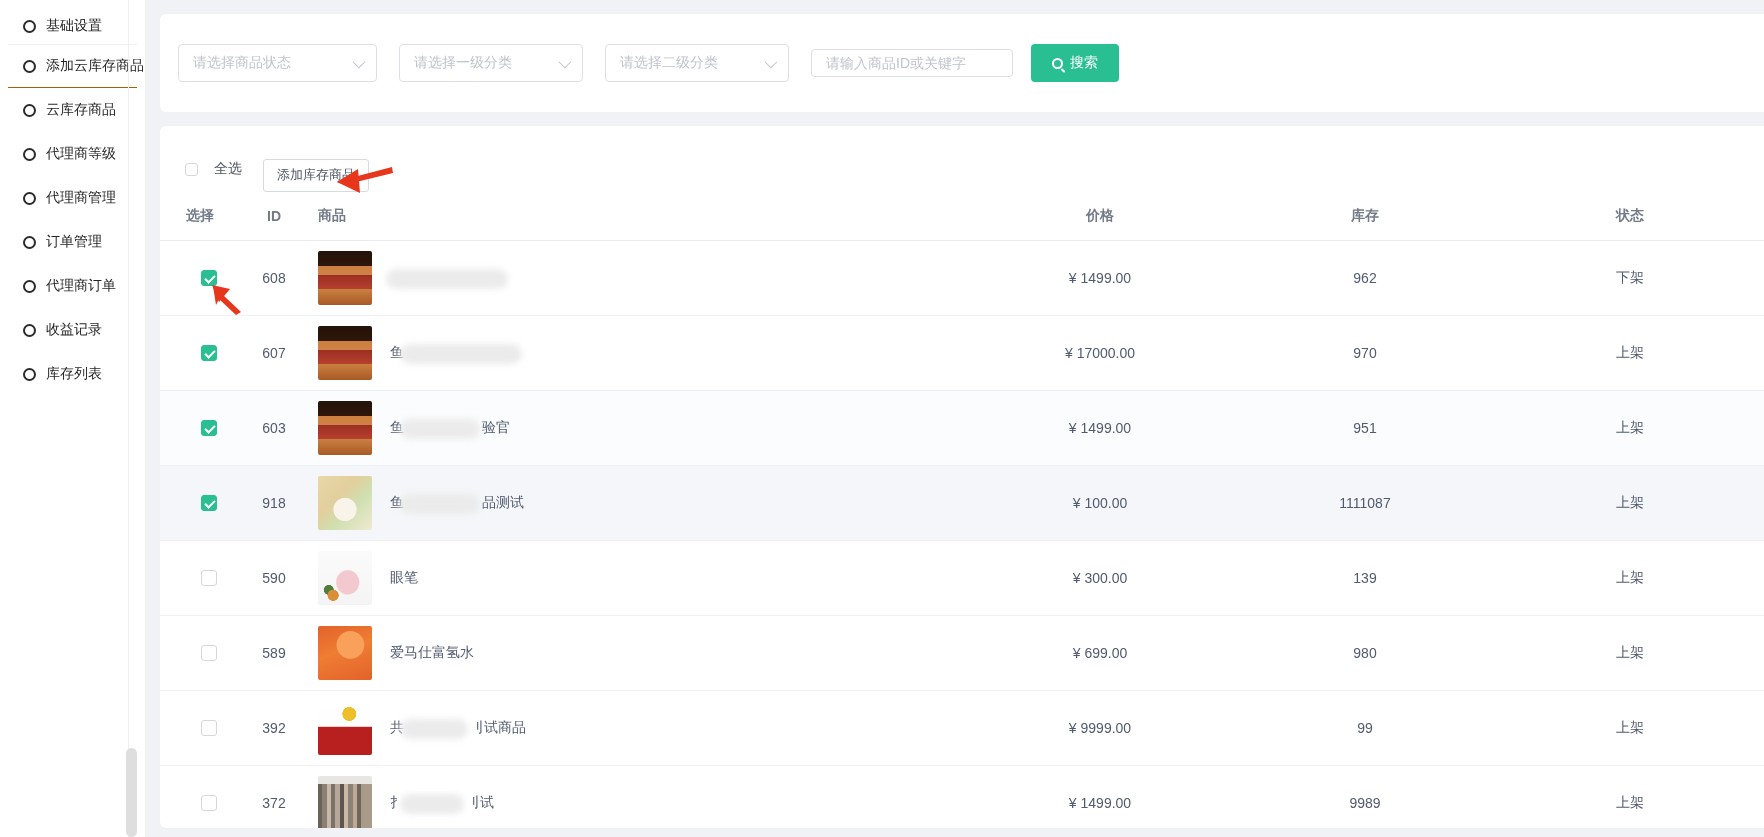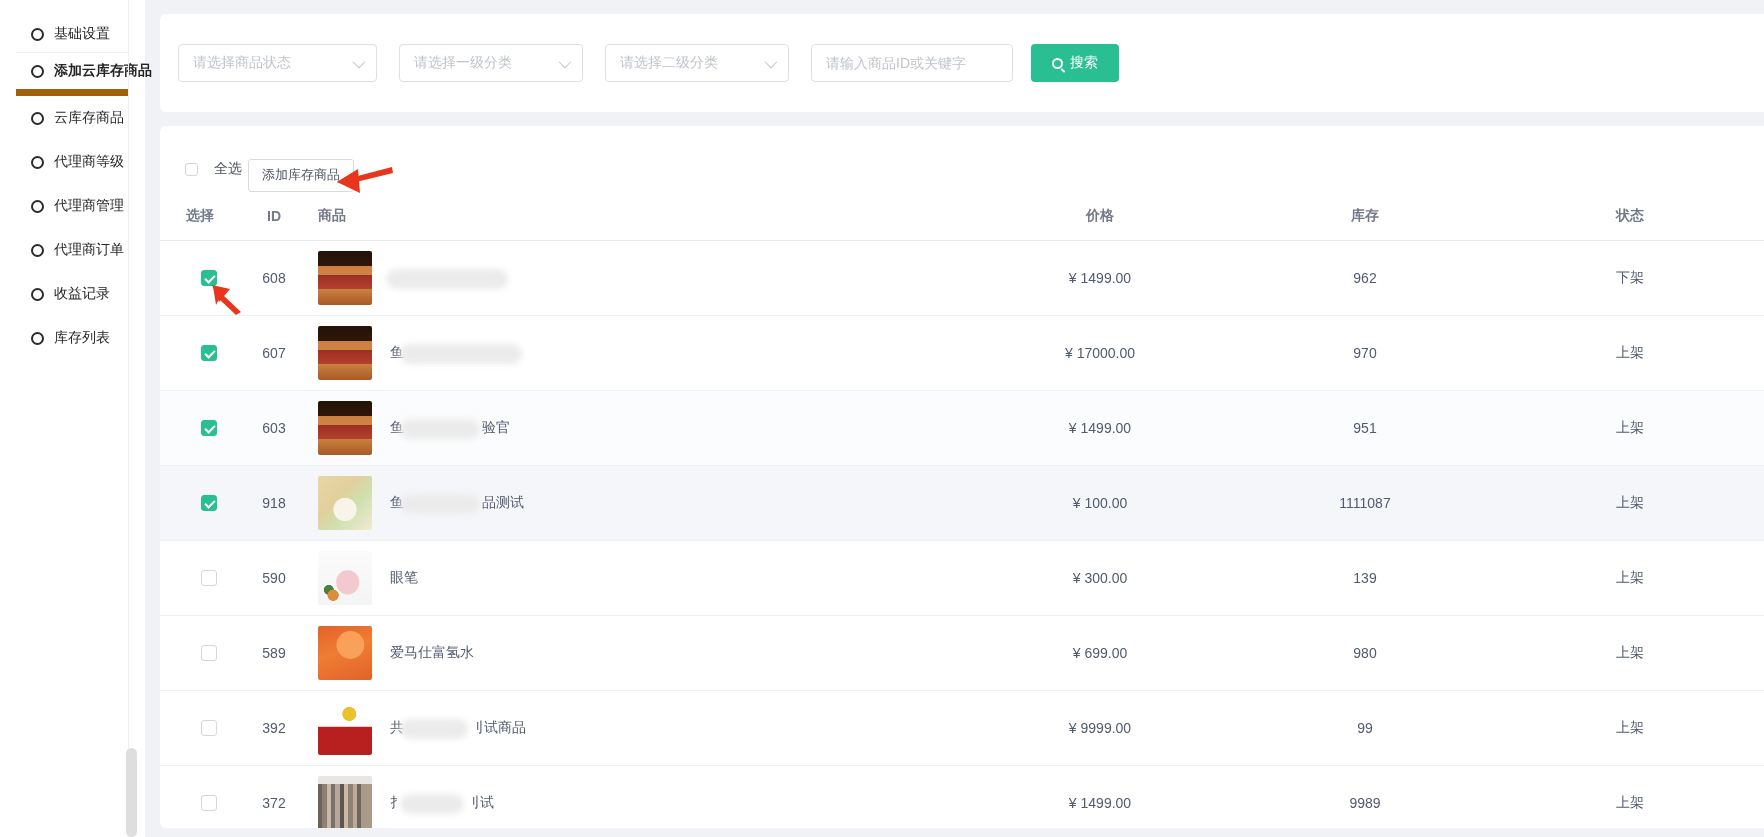--- a/index.html
+++ b/index.html
@@ -6,65 +6,65 @@
   body{
     width:1764px;height:837px;overflow:hidden;position:relative;
     background:#f0f2f5;
     font-family:"Liberation Sans","DejaVu Sans",sans-serif;
     -webkit-font-smoothing:antialiased;
   }
   
   .sidebar{position:absolute;left:0;top:0;width:145px;height:837px;background:#ffffff;z-index:2;}
   .sb-line{position:absolute;left:128px;top:0;bottom:0;width:1px;background:#efefef;}
   .sb-thumb{position:absolute;left:126px;top:748px;width:11px;height:89px;background:#dedede;border-radius:6px;}
-  .menu{padding:8px;margin:8px;}
+  .menu{padding:8px;margin:0;}
   .menu-item{
     height:44px;display:flex;align-items:center;gap:10px;
     padding-left:15px;cursor:pointer;background:#fff;box-sizing:border-box;
   }
   .menu-item:first-child{height:36px;}
-  .menu-item.active{border-top:1px solid #f0f0f0;border-bottom:7px solid #a16207;font-weight:bold;}
+  .menu-item.active{border-top:1px solid #f0f0f0;border-bottom:1px solid #a16207;}
   .menu-dot{width:13px;height:13px;border:2px solid #2b2b2b;border-radius:50%;flex:0 0 auto;box-sizing:border-box;background:#fff;}
   .menu-label{font-size:14px;color:#262626;white-space:nowrap;}
   
   .card{position:absolute;left:160px;width:1660px;background:#fff;border-radius:6px;box-sizing:border-box;}
   .filter-card{top:14px;height:98px;display:flex;align-items:center;padding-left:18px;gap:22px;}
   .table-card{top:126px;height:702px;overflow:hidden;}
   
   .select{
     width:199px;height:38px;border:1px solid #dcdfe6;border-radius:4px;background:#fff;
     display:flex;align-items:center;justify-content:space-between;
     padding:0 14px;box-sizing:border-box;cursor:pointer;
   }
   .select.w2{width:184px;}
   .select .ph{font-size:14px;color:#bfc4cc;}
   .chev{width:8px;height:8px;border-right:1.5px solid #c0c4cc;border-bottom:1.5px solid #c0c4cc;transform:rotate(45deg) translateY(-2px);flex:0 0 auto;}
   .kw-input{
-    width:202px;height:38px;border:1px solid #dcdfe6;border-radius:4px;background:#fff;
+    width:202px;height:28px;border:1px solid #dcdfe6;border-radius:4px;background:#fff;
     padding:0 14px;box-sizing:border-box;font-size:14px;color:#333;outline:none;
     font-family:"Liberation Sans","DejaVu Sans",sans-serif;
   }
   .kw-input::placeholder{color:#bfc4cc;}
   .search-btn{
     margin-left:-4px;height:38px;min-width:88px;border:none;border-radius:4px;cursor:pointer;
     display:flex;align-items:center;justify-content:center;gap:7px;
     color:#fff;font-size:14px;padding:0 16px;
     font-family:"Liberation Sans","DejaVu Sans",sans-serif;
   }
   .search-icon{position:relative;width:11px;height:11px;border:2px solid #fff;border-radius:50%;box-sizing:border-box;display:inline-block;}
   .search-icon::after{content:"";position:absolute;left:8px;top:8px;width:2px;height:5px;background:#fff;transform:rotate(-45deg);border-radius:1px;}
   
   .toolbar{margin:20px 0 0 0;height:46px;display:flex;align-items:center;padding-left:25px;}
   .cb{width:16px;height:16px;border:1px solid #d4d7de;border-radius:3px;background:#fff;box-sizing:border-box;position:relative;cursor:pointer;flex:0 0 auto;}
   .cb.small{width:13px;height:13px;}
   .cb.checked{background:#29bf92;border-color:#29bf92;}
   .cb.checked::after{content:"";position:absolute;left:3px;top:4px;width:8px;height:4px;border-left:2px solid #fff;border-bottom:2px solid #fff;transform:rotate(-45deg);}
   .select-all-label{font-size:14px;color:#4f5561;margin-left:16px;}
   .add-btn{
-    margin-left:6px;margin-top:12px;height:33px;padding:0 13px;background:#fff;
+    margin-left:21px;margin-top:12px;height:33px;padding:0 13px;background:#fff;
     border:1px solid #d7dbe0;border-radius:3px;font-size:13px;color:#4f5561;cursor:pointer;
     font-family:"Liberation Sans","DejaVu Sans",sans-serif;
   }
   
   .thead{display:flex;align-items:center;height:48px;border-bottom:1px solid #e9ebef;font-size:14px;color:#737b89;font-weight:600;padding-left:24px;}
   .trow{display:flex;align-items:center;height:75px;border-bottom:1px solid #eef0f3;font-size:14px;color:#515a6e;padding-left:24px;box-sizing:border-box;}
   .c-sel{width:50px;display:flex;justify-content:center;}
   .thead .c-sel{justify-content:flex-start;padding-left:2px;box-sizing:border-box;}
   .c-id{width:80px;text-align:center;}
   .c-prod{width:636px;display:flex;align-items:center;gap:18px;padding-left:4px;box-sizing:border-box;}
@@ -107,20 +107,24 @@
   <div class="menu-item">
     <span class="menu-dot"></span>
     <span class="menu-label">代理商等级</span>
   </div>
 
   <div class="menu-item">
     <span class="menu-dot"></span>
     <span class="menu-label">代理商管理</span>
   </div>
 
+  <div class="menu-item">
+    <span class="menu-dot"></span>
+    <span class="menu-label">订单管理</span>
+  </div>
 
   <div class="menu-item">
     <span class="menu-dot"></span>
     <span class="menu-label">代理商订单</span>
   </div>
 
   <div class="menu-item">
     <span class="menu-dot"></span>
     <span class="menu-label">收益记录</span>
   </div>

